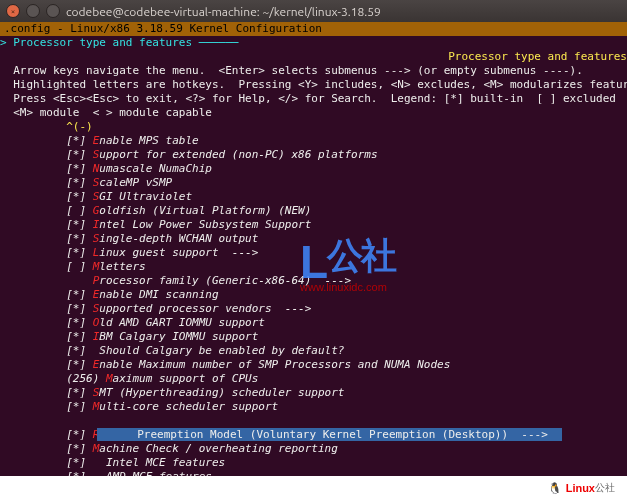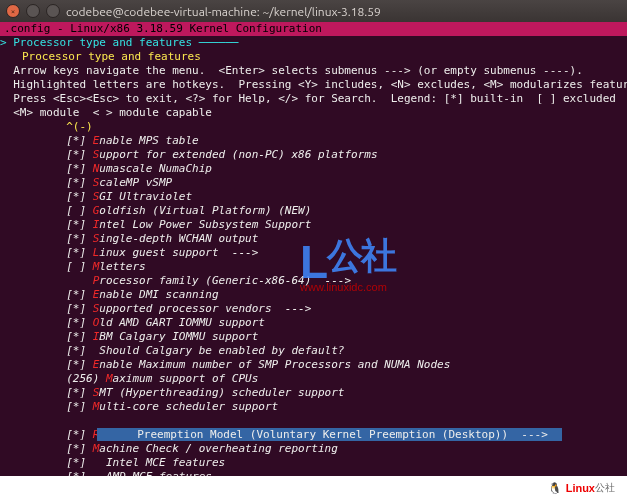--- a/index.html
+++ b/index.html
@@ -26,25 +26,25 @@
   .ctrl-btn { width: 14px; height: 14px; border-radius: 50%; background: #5a5453; display: inline-block; border: 1px solid #2a2423; }
   .ctrl-btn.close { background: #e06845; }
   .ctrl-x { font-size: 8px; color: #421; display: flex; align-items: center; justify-content: center; height: 100%; }
   .terminal {
     background: #300a24;
     height: 454px;
     position: relative;
     padding: 0;
   }
   .line { white-space: pre; line-height: 14px; height: 14px; }
-  .top-line1 { background: #be185d; color: #000; padding-left: 4px; }
+  .top-line1 { background: #a16207; color: #000; padding-left: 4px; }
   .cyan { color: #34e2e2; }
   .white { color: #eeeeec; }
   .yellow { color: #fce94f; }
-  .menu-title { color: #fce94f; text-align: left; margin-left: 22px; }
+  .menu-title { color: #fce94f; text-align: right; margin-left: 22px; }
   .menu-item { color: #eeeeec; padding-left: 0; font-style: italic; }
   .indicator { color: #eeeeec; }
   .hotkey { color: #ef2929; }
   .selected-row {
     color: #eeeeec;
     padding-left: 4px;
     position: relative;
   }
   .selected-row .sel-text {
     background: #3465a4;

